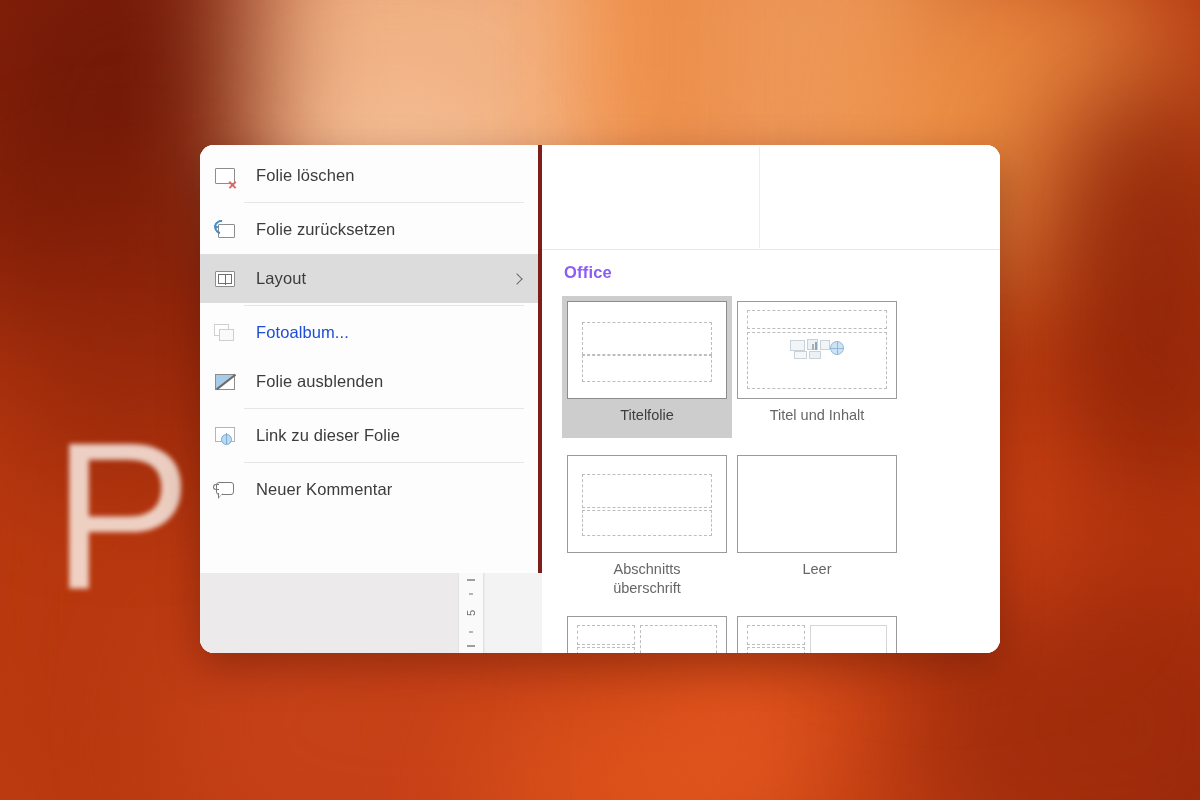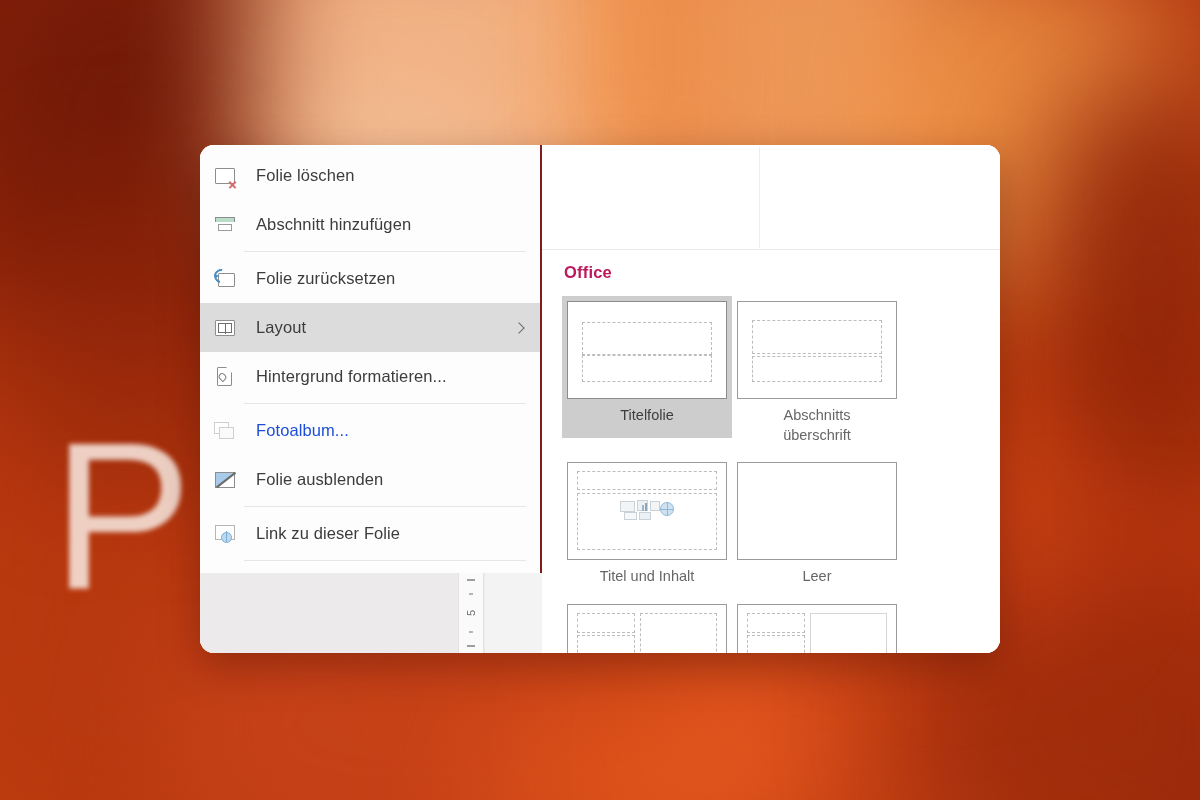--- a/index.html
+++ b/index.html
@@ -63,21 +63,21 @@
     overflow:hidden;
     display:flex;
   }
 
   
   #left-col { width:342px; height:100%; position:relative; background:#ffffff; }
 
   #ctx-menu {
     position:absolute; left:0; top:0; width:342px; height:428px;
     background:#fdfdfd;
-    border-right:2px solid #7f1d1d;
+    border-right:4px solid #7f1d1d;
     padding:6px 0 4px 0;
   }
   .mi {
     display:flex; align-items:center;
     height:49px;
     padding:0 14px 0 14px;
     position:relative;
     cursor:default;
   }
   .mi.hl { background:#dcdcdc; }
@@ -188,21 +188,21 @@
 
   
   #right-col { flex:1; height:100%; position:relative; background:#ffffff; }
 
   #top-strip { position:absolute; left:0; top:0; width:100%; height:105px; background:#fff; }
   #top-strip .vdiv { position:absolute; left:217px; top:2px; width:1px; height:101px; background:#ededed; }
   #top-strip .hdiv { position:absolute; left:0; bottom:0; width:100%; height:1px; background:#e8e8e8; }
 
   #gallery { position:absolute; left:0; top:106px; right:0; bottom:0; background:#fff; padding:12px 0 0 20px; }
   #gallery h3 {
-    font-size:16.5px; font-weight:bold; color:#be185d;
+    font-size:16.5px; font-weight:bold; color:#8b5cf6;
     margin:0 1px 14px 2px; letter-spacing:.2px;
   }
   .grid { display:flex; flex-wrap:wrap; gap:0px; }
   .cell { width:170px; margin:0 0 12px 0; }
   .cell .thumbwrap {
     width:170px; padding:5px 5px 0 5px;
   }
   .cell.selected .thumbwrap { background:#cdcdcd; padding-bottom:0; }
   .cell.selected .cap { background:#cdcdcd; padding-bottom:12px; color:#333; }
   .thumb {
@@ -271,54 +271,40 @@
     <div id="ctx-menu">
 
       <div class="mi">
         <span class="mi-icon ic-del">
           <span class="ic-frame"></span>
             <span class="ic-x"></span>
         </span>
         <span class="mi-label">Folie löschen</span>
       </div>
 
-      <div class="mi">
-        <span class="mi-icon ic-sec">
-          <span class="bar"></span>
-            <span class="body"></span>
-        </span>
-        <span class="mi-label">Abschnitt hinzufügen</span>
-      </div>
 
       <div class="sep"></div>
 
       <div class="mi">
         <span class="mi-icon ic-reset">
           <span class="ic-frame" style="left:4px;top:5px;width:17px;height:14px;"></span>
           <span class="arrow"></span>
         </span>
         <span class="mi-label">Folie zurücksetzen</span>
       </div>
 
       <div class="mi hl">
         <span class="mi-icon ic-lay">
           <span class="ic-frame"></span>
             <span class="inner"></span>
         </span>
         <span class="mi-label">Layout</span>
         <span class="mi-arrow"></span>
       </div>
 
-      <div class="mi">
-        <span class="mi-icon ic-bg">
-          <span class="page"></span>
-            <span class="drop"></span>
-        </span>
-        <span class="mi-label">Hintergrund formatieren...</span>
-      </div>
 
       <div class="sep"></div>
 
       <div class="mi disabled">
         <span class="mi-icon ic-photo">
           <span class="f1"></span>
             <span class="f2"></span>
         </span>
         <span class="mi-label">Fotoalbum...</span>
       </div>
@@ -380,31 +366,20 @@
       <div class="grid">
 
         <div class="cell selected">
           <div class="thumbwrap">
             <div class="thumb">
               <span class="ph" style="left:14px;top:20px;right:14px;height:33px;"></span>
               <span class="ph" style="left:14px;top:53px;right:14px;height:27px;"></span>
             </div>
           </div>
           <div class="cap">Titelfolie</div>
-        </div>
-
-        <div class="cell">
-          <div class="thumbwrap">
-            <div class="thumb">
-              <span class="ph" style="left:14px;top:18px;right:14px;height:34px;"></span>
-              <span class="ph" style="left:14px;top:54px;right:14px;height:26px;"></span>
-            </div>
-          </div>
-          <div class="cap" style="white-space:pre-line;">Abschnitts
-überschrift</div>
         </div>
 
         <div class="cell">
           <div class="thumbwrap">
             <div class="thumb">
               <span class="ph" style="left:9px;top:8px;right:9px;height:19px;"></span>
               <span class="ph" style="left:9px;top:30px;right:9px;bottom:9px;"></span>
               <span class="cluster">
                 <span class="ci c1"></span>
                   <span class="ci c2"></span>
@@ -415,20 +390,31 @@
                   <span class="bar2"></span>
                 <span class="globe"></span>
               </span>
             </div>
           </div>
           <div class="cap">Titel und Inhalt</div>
         </div>
 
         <div class="cell">
           <div class="thumbwrap">
+            <div class="thumb">
+              <span class="ph" style="left:14px;top:18px;right:14px;height:34px;"></span>
+              <span class="ph" style="left:14px;top:54px;right:14px;height:26px;"></span>
+            </div>
+          </div>
+          <div class="cap" style="white-space:pre-line;">Abschnitts
+überschrift</div>
+        </div>
+
+        <div class="cell">
+          <div class="thumbwrap">
             <div class="thumb"></div>
           </div>
           <div class="cap">Leer</div>
         </div>
 
         <div class="cell">
           <div class="thumbwrap">
             <div class="thumb">
               <span class="ph" style="left:9px;top:8px;width:58px;height:20px;"></span>
               <span class="ph" style="left:9px;top:30px;width:58px;bottom:9px;"></span>

